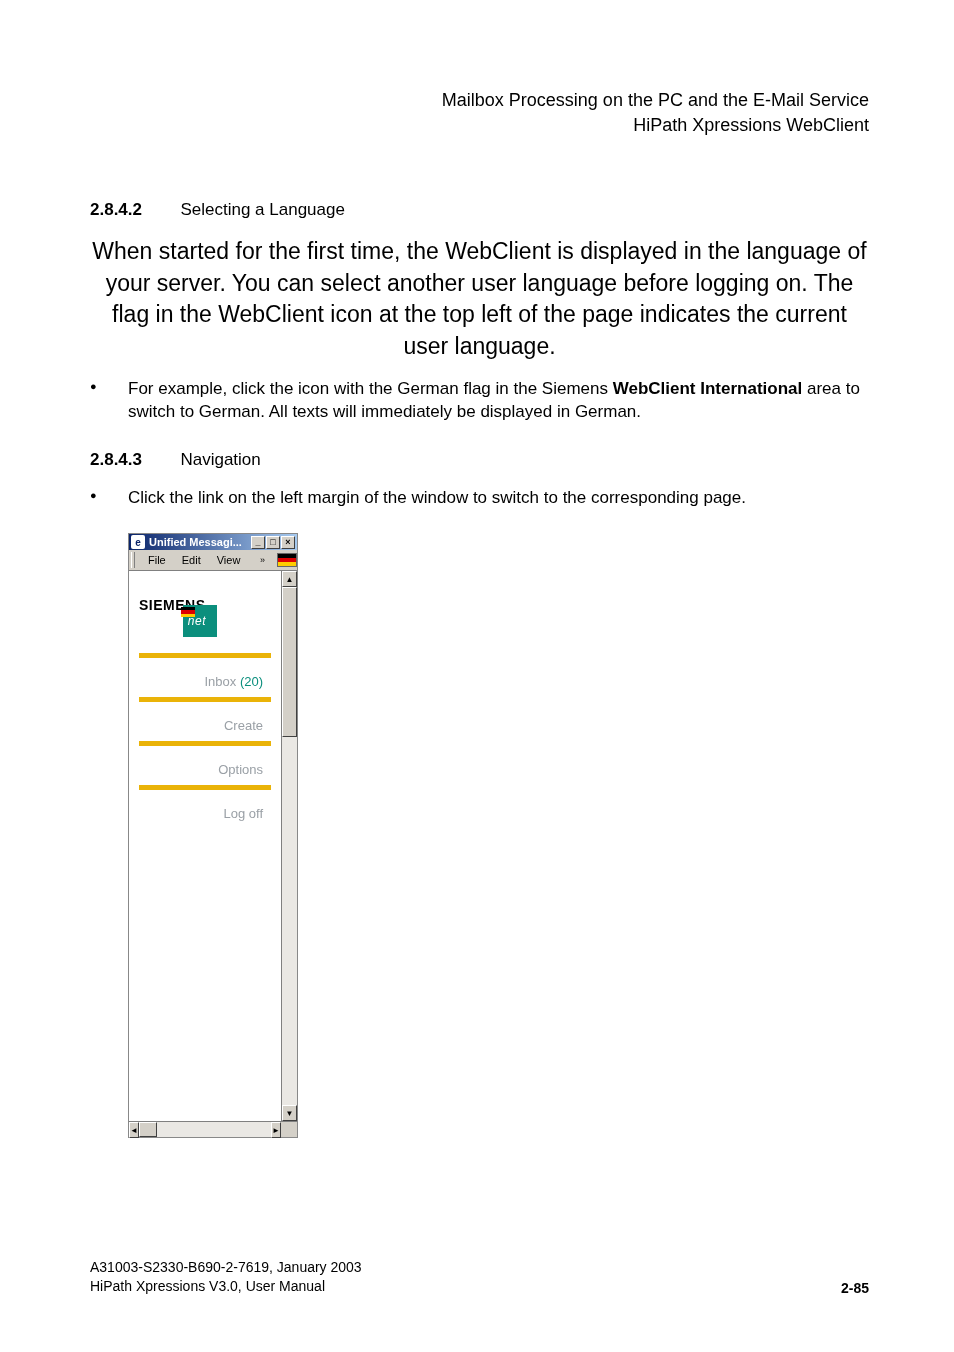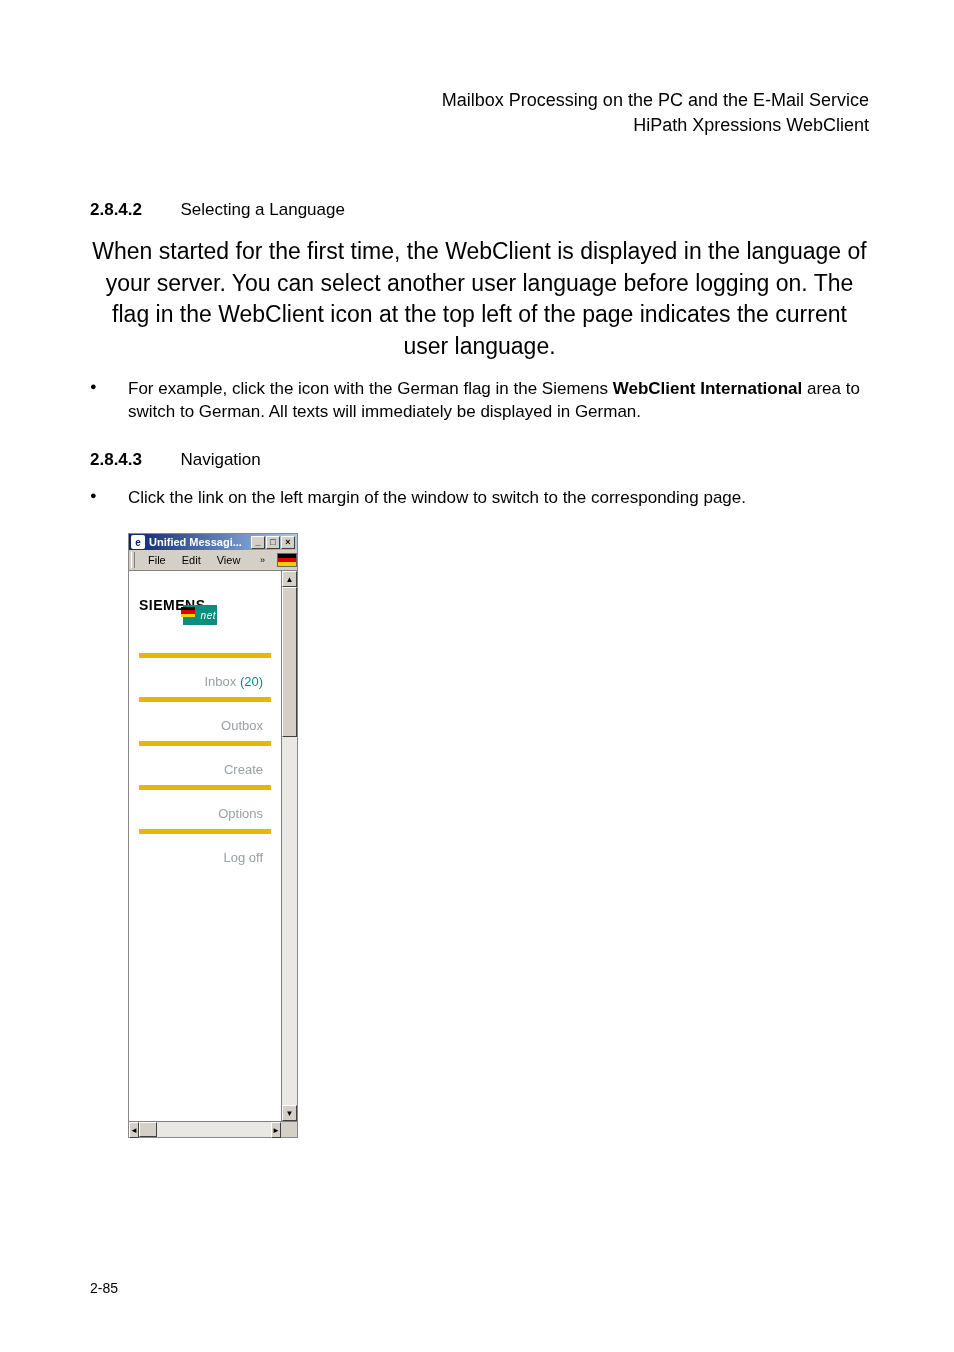--- a/index.html
+++ b/index.html
@@ -168,28 +168,28 @@
       font-size: 14px;
       letter-spacing: 0.5px;
       color: #000;
       margin-top: 18px;
       margin-bottom: 40px;
       position: relative;
     }
     .siemens-logo .net-flag {
       position: absolute;
       left: 44px; top: 8px;
-      width: 34px; height: 20px;
+      width: 34px; height: 32px;
       background: #0b8f7d;
       color: #fff;
       font-style: italic;
       font-weight: normal;
-      font-size: 10px;
+      font-size: 12px;
       display: flex; align-items: center; justify-content: flex-end;
-      padding-right: 1px;
+      padding-right: 11px;
     }
     .siemens-logo .net-flag::before {
       content: "";
       position: absolute;
       left: -2px; top: 2px;
       width: 14px; height: 10px;
       background: linear-gradient(to bottom, #000 0 33%, #d00 33% 66%, #fc0 66% 100%);
     }
     .nav-item {
       color: #9aa0a6;
@@ -216,21 +216,21 @@
       position: absolute;
       left: 90px;
       right: 85px;
       bottom: 56px;
       font-size: 14px;
       display: flex;
       justify-content: space-between;
       align-items: flex-end;
     }
     .footer .left { line-height: 1.35; }
-    .footer .pg { font-weight: normal; }
+    .footer .pg { font-weight: bold; }
     .block2 { margin-top: 26px; }
   </style>
 </head>
 <body>
 
 <div class="header-title">Mailbox Processing on the PC and the E-Mail Service</div>
 <div class="header-subtitle">HiPath Xpressions WebClient</div>
 
 <div class="section-heading">
   <span class="section-num">2.8.4.2</span>
@@ -272,21 +272,20 @@
     </div>
     <div class="emb-body">
       <div class="emb-content">
         <div class="siemens-logo">
           <span>SIEMENS</span>
           <span class="net-flag">net</span>
         </div>
         <div class="nav-item">
           <span>Inbox </span><span class="count">(20)</span>
         </div>
-        <div class="nav-item">Outbox</div>
         <div class="nav-item">Create</div>
         <div class="nav-item">Options</div>
         <div class="nav-item">Log off</div>
       </div>
       <div class="vscroll">
         <div class="scroll-btn">▲</div>
         <div class="scroll-track">
           <div class="scroll-thumb"></div>
         </div>
         <div class="scroll-btn">▼</div>
@@ -297,14 +296,18 @@
       <div class="scroll-track">
         <div class="scroll-thumb"></div>
       </div>
       <div class="scroll-btn">►</div>
       <div class="corner"></div>
     </div>
   </div>
 </div>
 
 <div class="footer">
+  <div class="left">
+    <div>A31003-S2330-B690-2-7619, January 2003</div>
+    <div>HiPath Xpressions V3.0, User Manual</div>
+  </div>
   <div class="pg">2-85</div>
 </div>
 
 </body></html>

